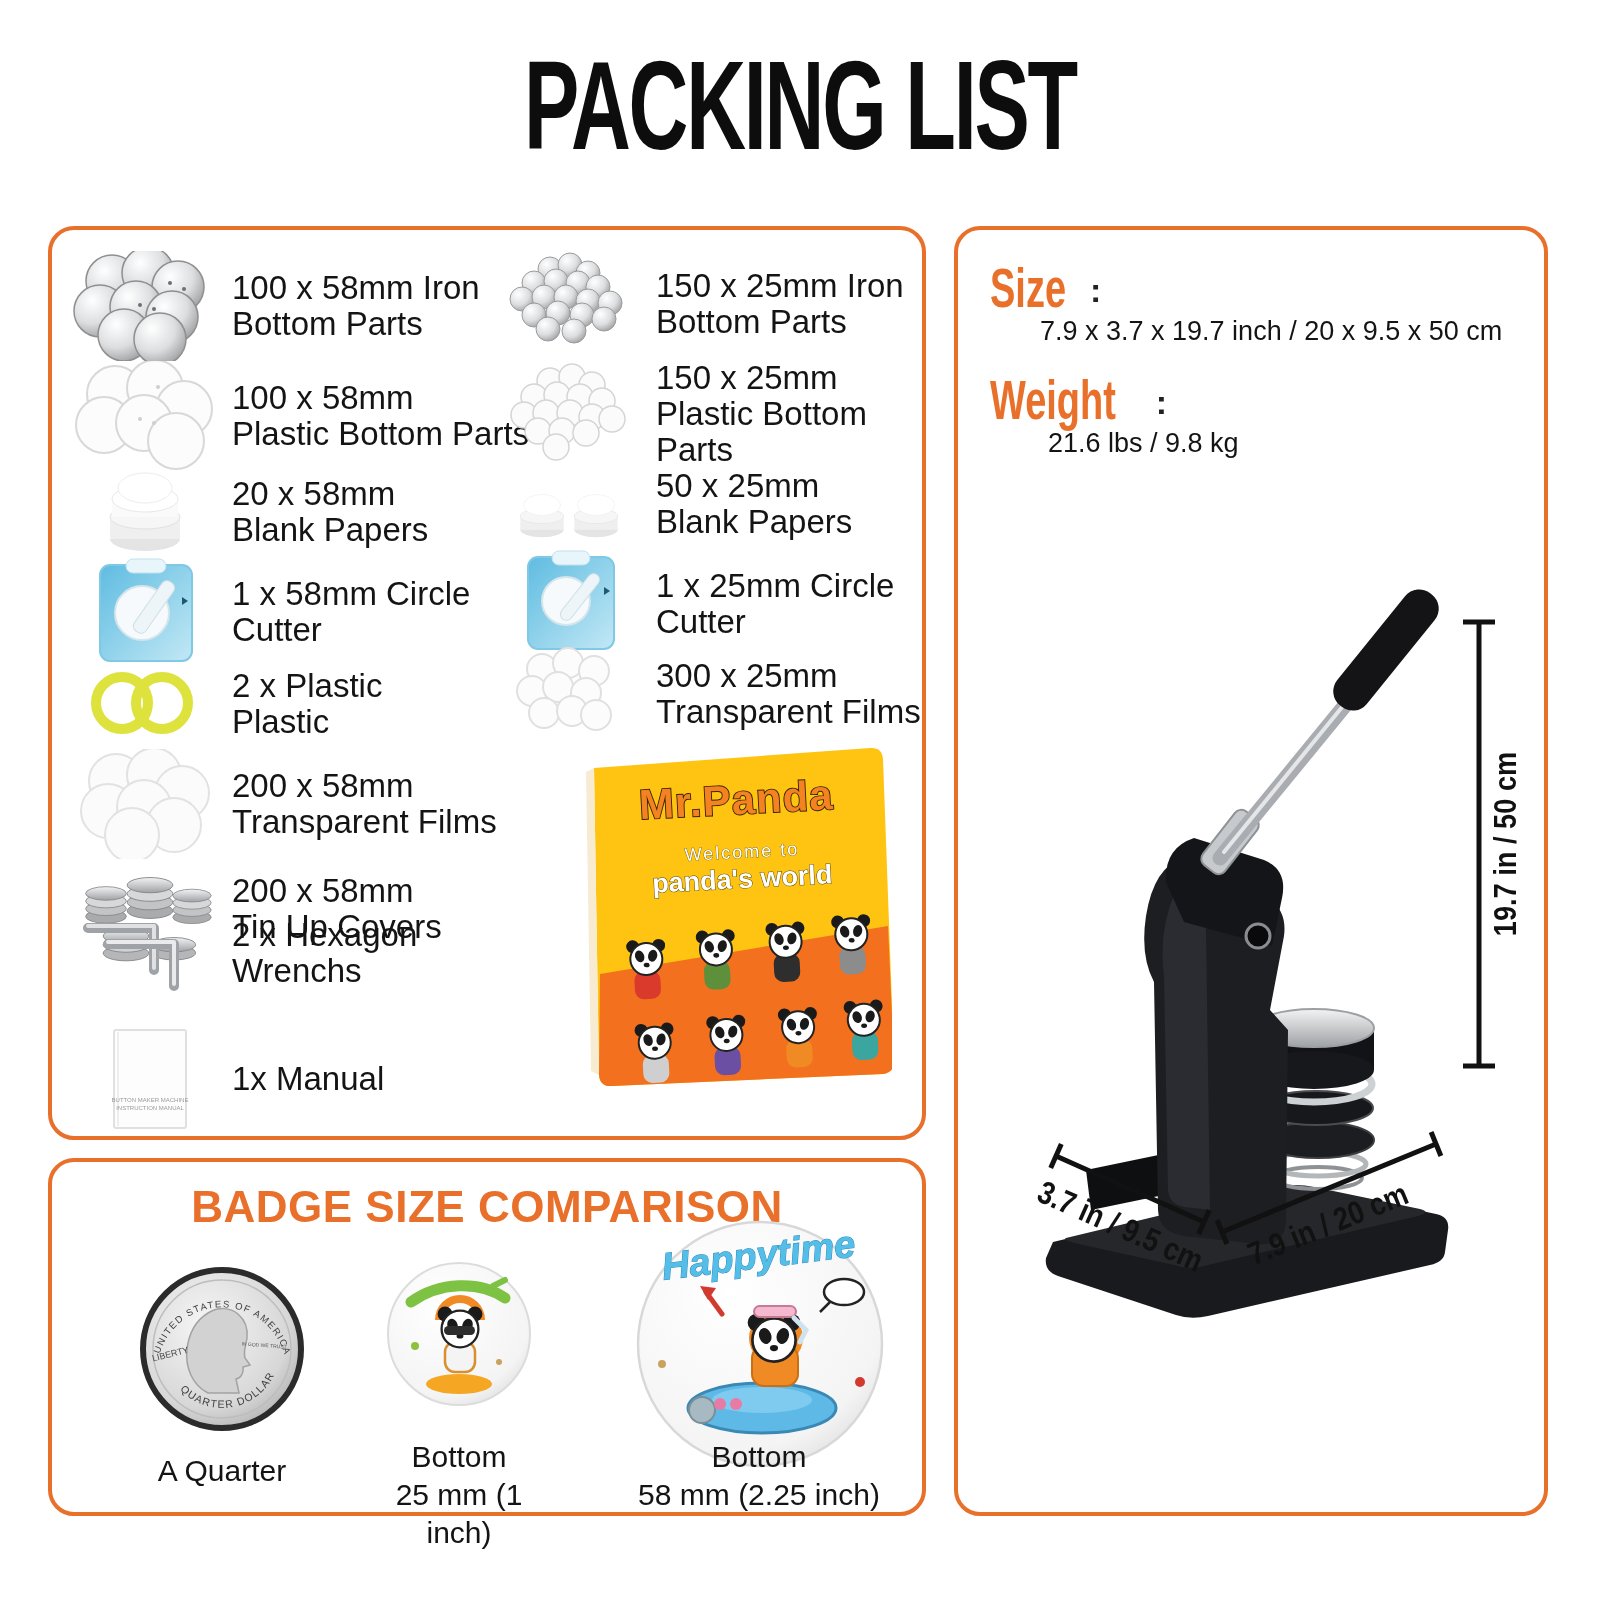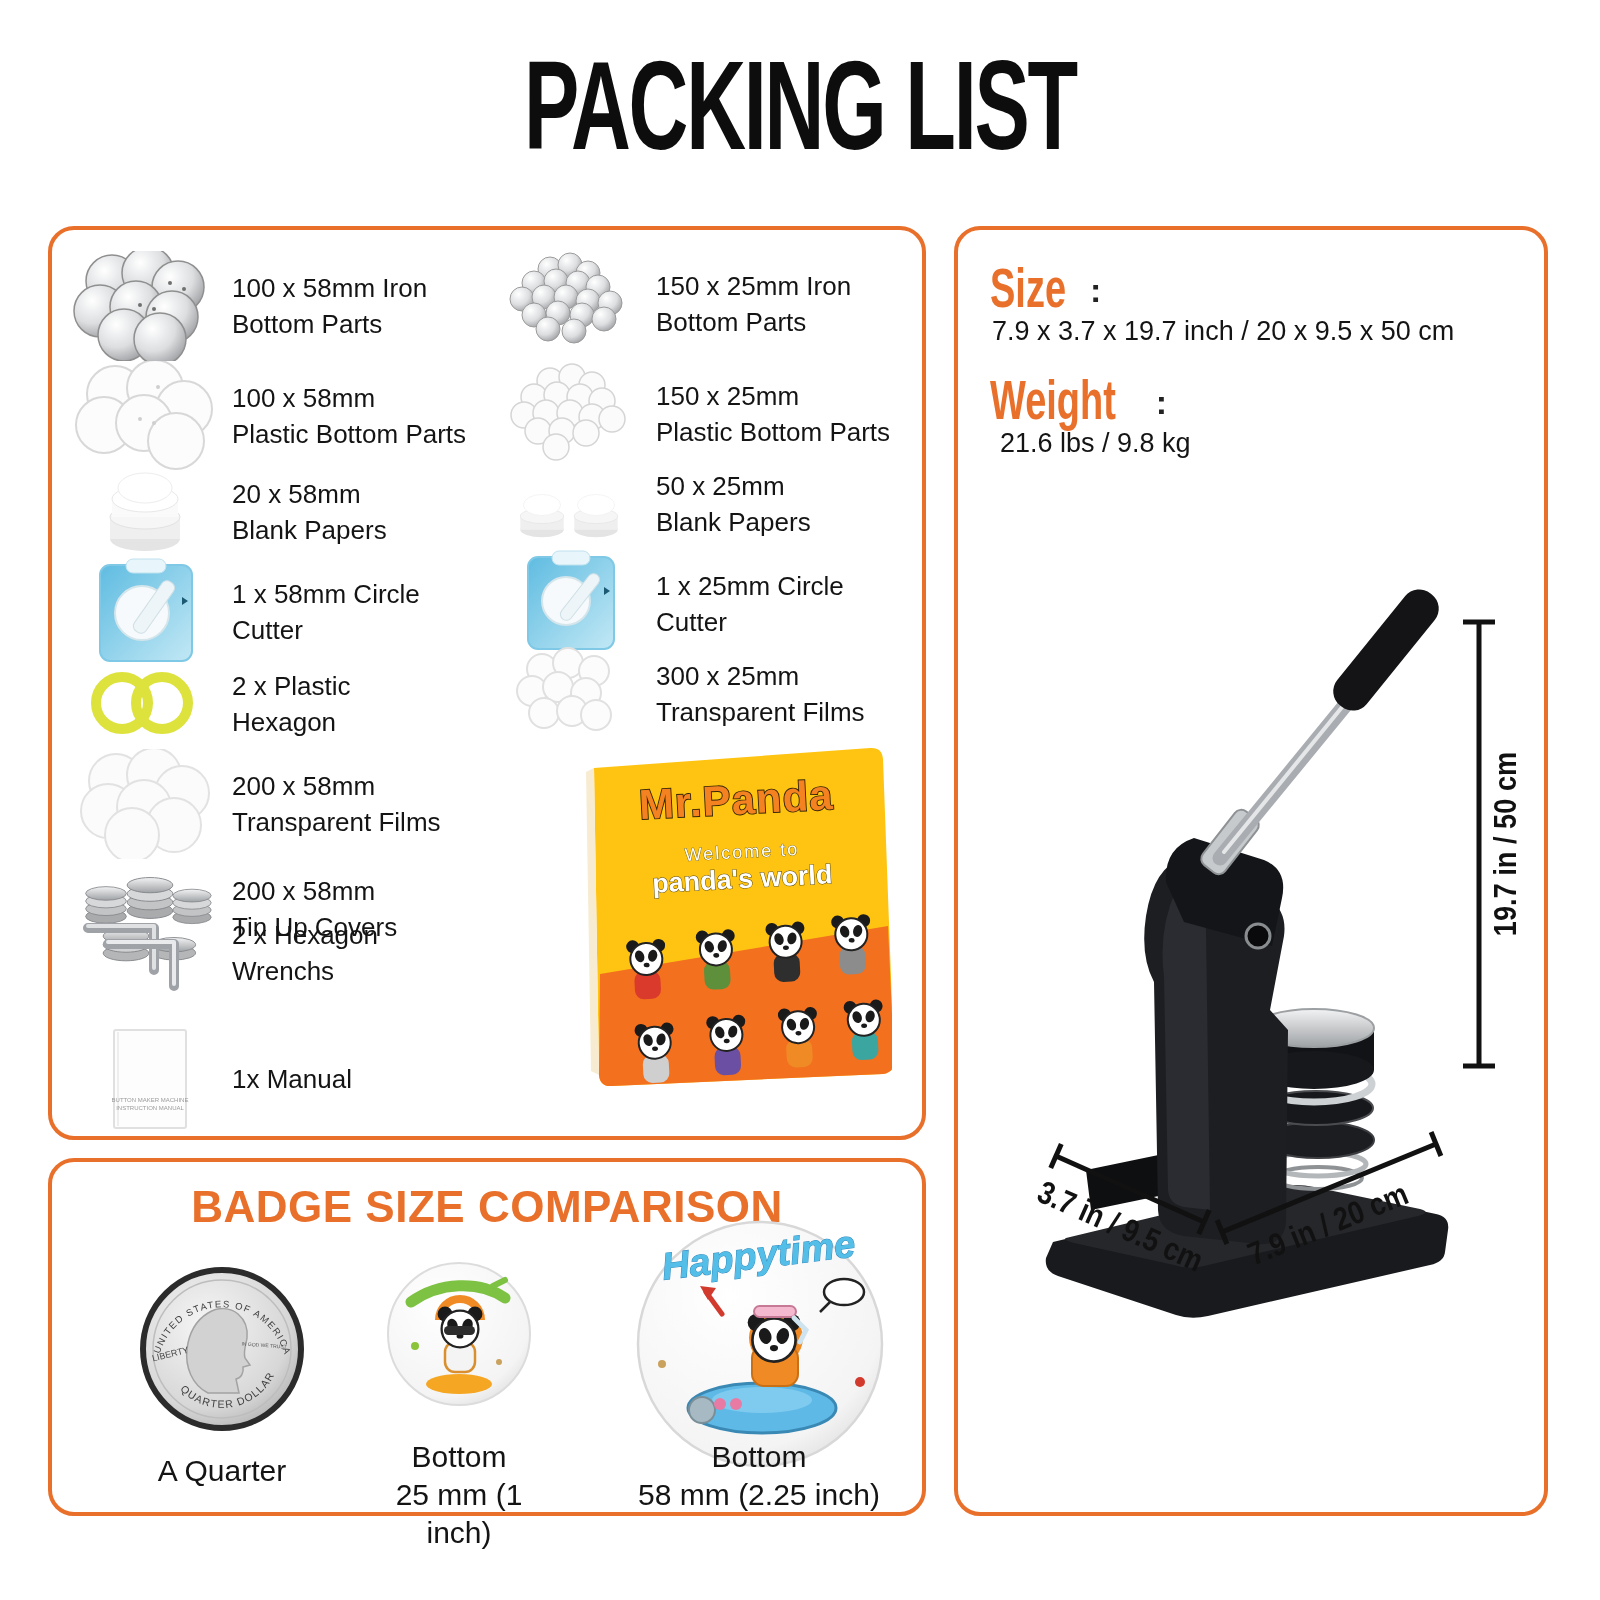--- a/index.html
+++ b/index.html
@@ -5,22 +5,22 @@
   html,body{margin:0;padding:0;background:#fff;}
   #canvas{position:relative;width:1600px;height:1600px;background:#fff;overflow:hidden;
           font-family:"Liberation Sans",sans-serif;color:#111;}
   .abs{position:absolute;}
   .panel{position:absolute;border:4px solid #E8702A;border-radius:26px;background:#fff;box-sizing:border-box;}
   .cond{display:inline-block;font-weight:bold;transform:scale(0.76,1.1);transform-origin:left top;white-space:nowrap;}
   #title{position:absolute;top:34px;left:0;width:100%;text-align:center;}
   #title .cond{font-size:112px;letter-spacing:-3px;color:#0d0d0d;transform:scale(0.74,1.12);transform-origin:center top;}
   .pack-item{position:absolute;display:flex;align-items:center;gap:12px;}
   .pack-icon{width:150px;height:110px;flex:0 0 150px;}
-  .pack-text{font-size:26px;line-height:36px;color:#141414;}
-  .spec-val{font-size:27px;color:#141414;}
+  .pack-text{font-size:33px;line-height:36px;color:#141414;}
+  .spec-val{font-size:27px;color:#141414;margin-left:48px;}
   .badge-label{font-size:30px;line-height:38px;color:#141414;text-align:center;}
   svg{display:block;}
   svg text{font-family:"Liberation Sans",sans-serif;}
 </style>
 </head>
 <body>
 
 <div id="canvas">
 
   <svg width="0" height="0" style="position:absolute" aria-hidden="true">
@@ -141,21 +141,21 @@
       </div>
     </div>
 
     <div class="pack-item" style="left:18px;top:419px;align-items:center;">
       <svg class="pack-icon" viewBox="0 0 150 110">
         <circle cx="52" cy="54" r="26" fill="none" stroke="#dde23c" stroke-width="10"></circle>
         <circle cx="92" cy="54" r="26" fill="none" stroke="#dde23c" stroke-width="10"></circle>
       </svg>
       <div class="pack-text">
         <div>2 x Plastic</div>
-        <div>Hexagon</div>
+        <div>Plastic</div>
       </div>
     </div>
 
     <div class="pack-item" style="left:18px;top:519px;">
       <svg class="pack-icon" viewBox="0 0 150 110">
         <g fill="#fbfbfb" stroke="#e2e2e2" stroke-width="2">
           <circle cx="46" cy="32" r="27"></circle>
             <circle cx="84" cy="26" r="27"></circle>
             <circle cx="112" cy="44" r="27"></circle>
           <circle cx="38" cy="62" r="27"></circle>

